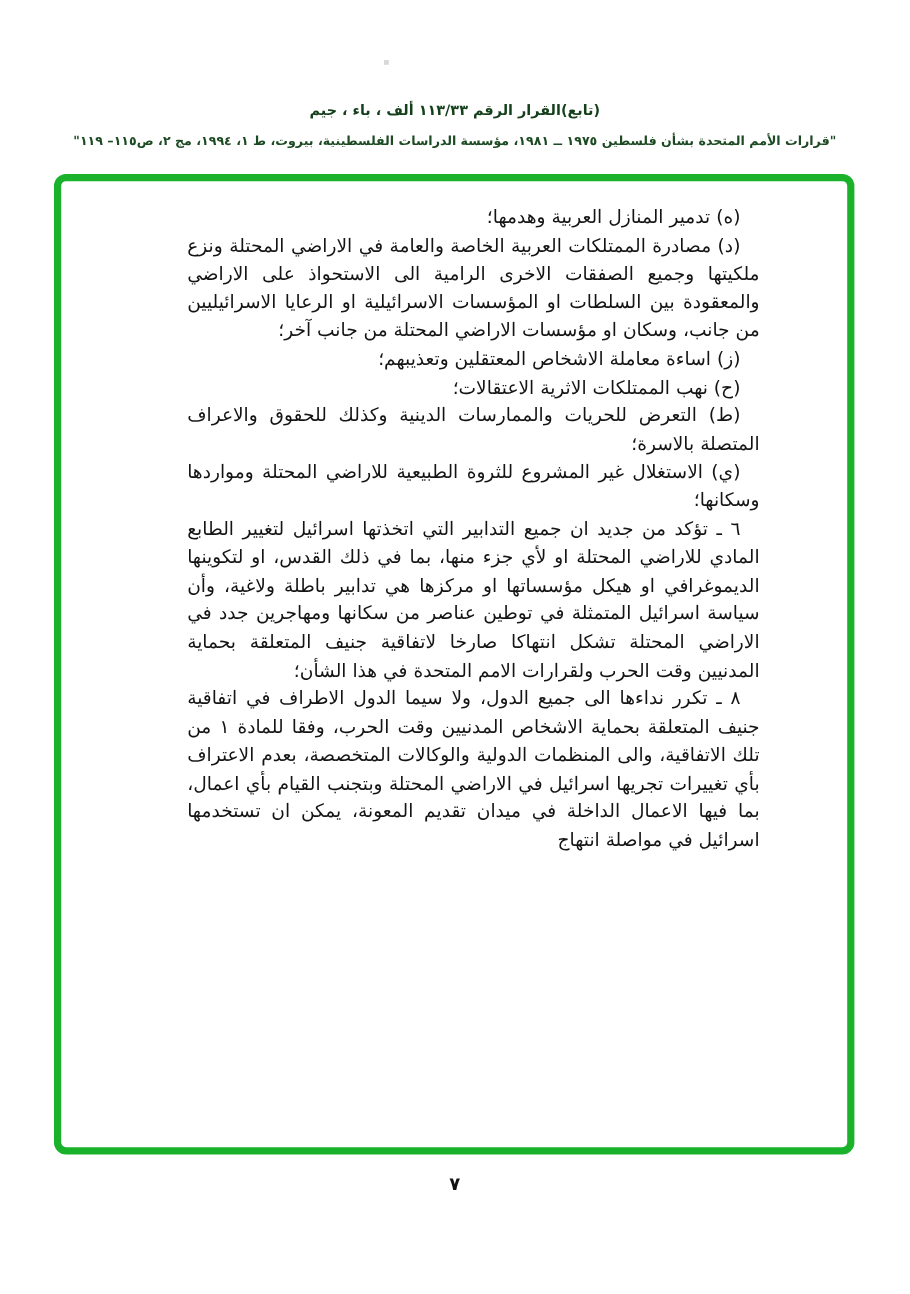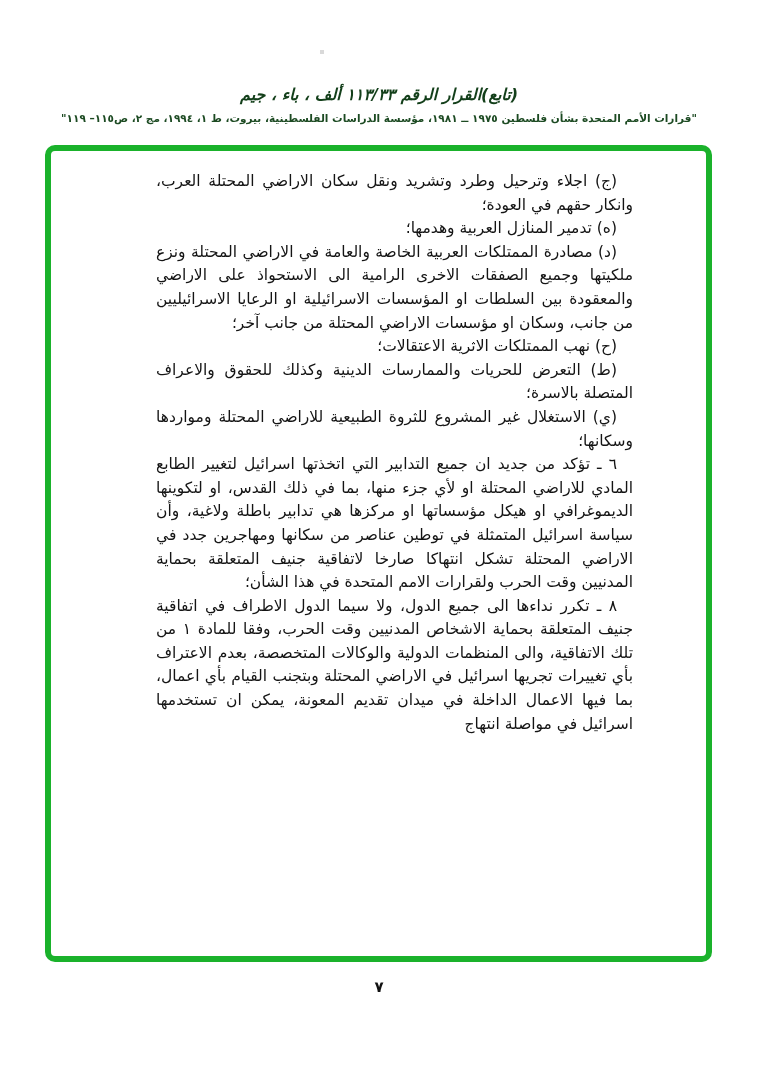--- a/index.html
+++ b/index.html
@@ -4,23 +4,22 @@
 <style>
   html,body{margin:0;padding:0;}
   body{
     width:758px;height:1078px;position:relative;
     background:#ffffff;overflow:hidden;
     font-family:"DejaVu Sans", sans-serif;
   }
   .header-title{
     position:absolute;top:85px;left:0;width:758px;
     text-align:center;direction:rtl;
-    font-size:16px;font-weight:bold;color:#133f1a;
+    font-size:12px;font-weight:bold;color:#133f1a;
     letter-spacing:0.2px;
-    font-style:italic;
   }
   .source-line{
     position:absolute;top:112px;left:0;width:758px;
     text-align:center;direction:rtl;
     font-size:10.5px;font-weight:bold;color:#1c4a22;
   }
   .green-frame{
     position:absolute;left:45px;top:145px;
     width:655px;height:805px;
     border:6px solid #1ab22b;border-radius:10px;
@@ -47,23 +46,23 @@
 
 <div class="speck"></div>
 
 <div class="header-title">(تابع)القرار الرقم ١١٣/٣٣ ألف ، باء ، جيم</div>
 
 <div class="source-line">"قرارات الأمم المتحدة بشأن فلسطين ١٩٧٥ ــ ١٩٨١، مؤسسة الدراسات الفلسطينية، بيروت، ط ١، ١٩٩٤، مج ٢، ص١١٥– ١١٩"</div>
 
 <div class="green-frame"></div>
 
 <div class="text-block">
-  <p><span class="num"></span><span class="b"></span><span>(ج) اجلاء وترحيل وطرد وتشريد ونقل سكان الاراضي المحتلة العرب، وانكار حقهم في العودة؛</span></p>
   <p><span class="num"></span><span class="b"></span><span>(ه) تدمير المنازل العربية وهدمها؛</span></p>
   <p><span class="num"></span><span class="b"></span><span>(د) مصادرة الممتلكات العربية الخاصة والعامة في الاراضي المحتلة ونزع ملكيتها وجميع الصفقات الاخرى الرامية الى الاستحواذ على الاراضي والمعقودة بين السلطات او المؤسسات الاسرائيلية او الرعايا الاسرائيليين من جانب، وسكان او مؤسسات الاراضي المحتلة من جانب آخر؛</span></p>
+  <p><span class="num"></span><span class="b"></span><span>(ز) اساءة معاملة الاشخاص المعتقلين وتعذيبهم؛</span></p>
   <p><span class="num"></span><span class="b"></span><span>(ح) نهب الممتلكات الاثرية الاعتقالات؛</span></p>
   <p><span class="num"></span><span class="b"></span><span>(ط) التعرض للحريات والممارسات الدينية وكذلك للحقوق والاعراف المتصلة بالاسرة؛</span></p>
   <p><span class="num"></span><span class="b"></span><span>(ي) الاستغلال غير المشروع للثروة الطبيعية للاراضي المحتلة ومواردها وسكانها؛</span></p>
   <p><span class="num">٦ ـ </span><span class="b">تؤكد من جديد</span><span> ان جميع التدابير التي اتخذتها اسرائيل لتغيير الطابع المادي للاراضي المحتلة او لأي جزء منها، بما في ذلك القدس، او لتكوينها الديموغرافي او هيكل مؤسساتها او مركزها هي تدابير باطلة ولاغية، وأن سياسة اسرائيل المتمثلة في توطين عناصر من سكانها ومهاجرين جدد في الاراضي المحتلة تشكل انتهاكا صارخا لاتفاقية جنيف المتعلقة بحماية المدنيين وقت الحرب ولقرارات الامم المتحدة في هذا الشأن؛</span></p>
   <p><span class="num">٨ ـ </span><span class="b">تكرر</span><span> نداءها الى جميع الدول، ولا سيما الدول الاطراف في اتفاقية جنيف المتعلقة بحماية الاشخاص المدنيين وقت الحرب، وفقا للمادة ١ من تلك الاتفاقية، والى المنظمات الدولية والوكالات المتخصصة، بعدم الاعتراف بأي تغييرات تجريها اسرائيل في الاراضي المحتلة وبتجنب القيام بأي اعمال، بما فيها الاعمال الداخلة في ميدان تقديم المعونة، يمكن ان تستخدمها اسرائيل في مواصلة انتهاج</span></p>
 </div>
 
 <div class="page-number">٧</div>
 
 </body></html>

